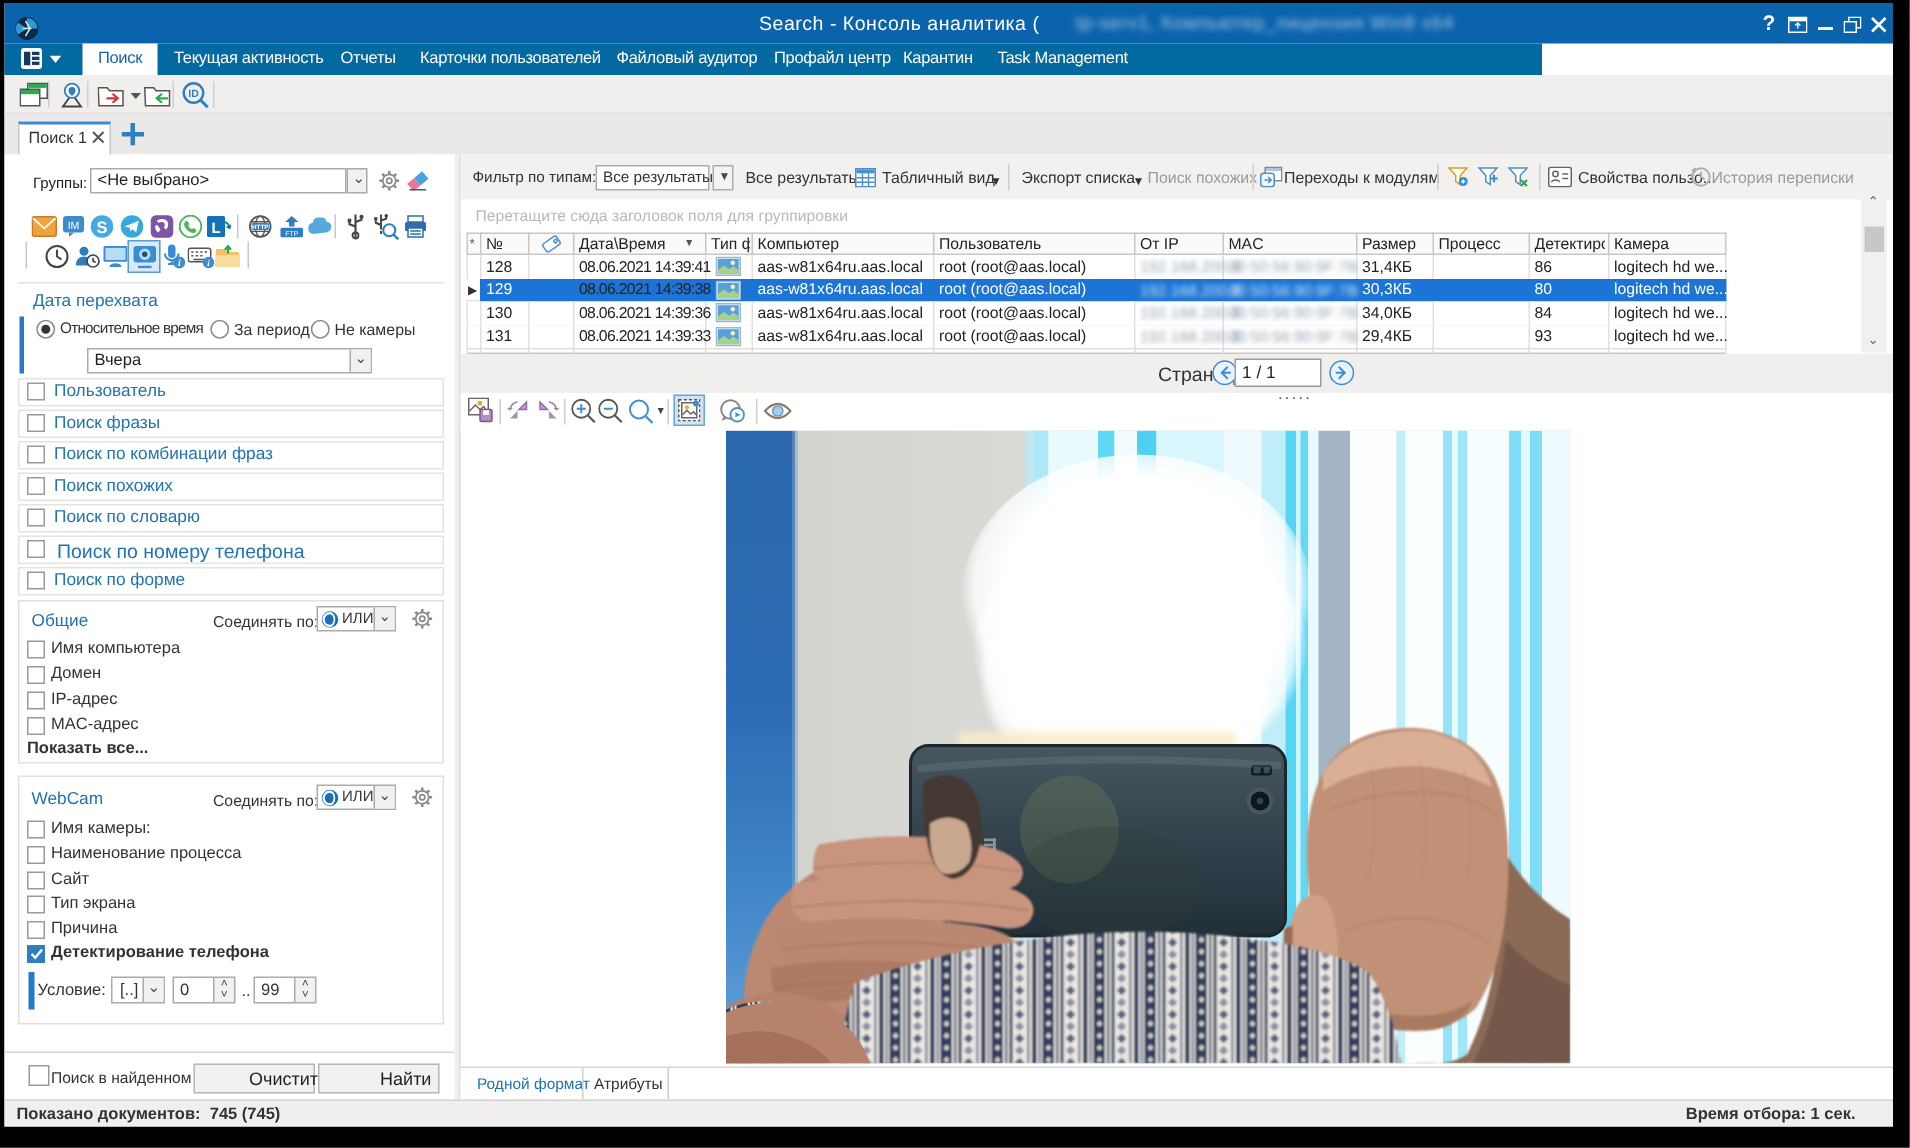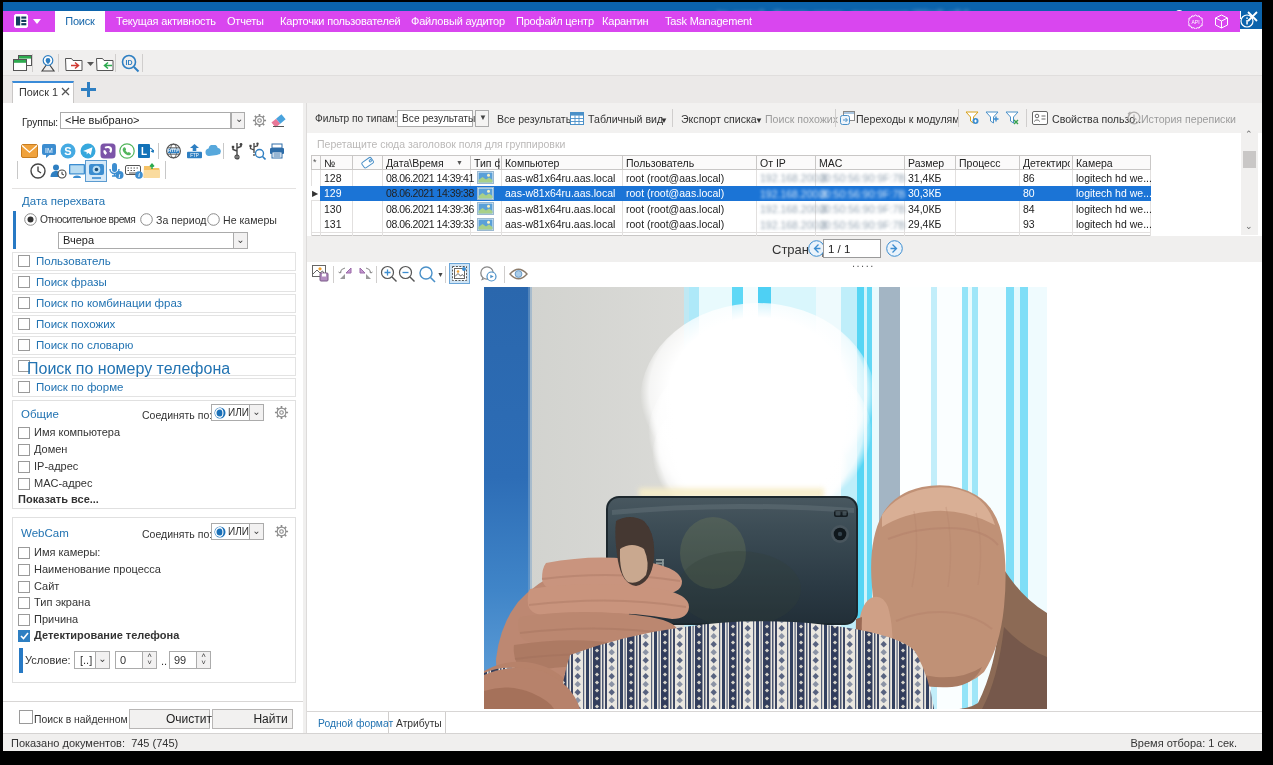--- a/index.html
+++ b/index.html
@@ -2,24 +2,24 @@
 <html><head>
 <meta charset="utf-8">
 <style>
   * { margin:0; padding:0; box-sizing:border-box; }
   html,body { width:1273px; height:765px; overflow:hidden; background:#000; }
   body { font-family:"Liberation Sans", sans-serif; position:relative; }
   .abs { position:absolute; }
   
   #win { position:absolute; left:3px; top:2px; width:1259px; height:749px; background:#fff; }
   #titlebar { position:absolute; left:3px; top:2px; width:1259px; height:27px; background:#0b63ac; }
-  #menubar  { position:absolute; left:3px; top:11px; width:1237px; height:21px; background:#d946ef; }
+  #menubar  { position:absolute; left:3px; top:29px; width:1025px; height:21px; background:#0369a1; }
   #toolbar  { position:absolute; left:3px; top:50px; width:1259px; height:26px; background:#f0efee; border-bottom:1px solid #e0dedd;}
   #tabrow   { position:absolute; left:3px; top:76px; width:1259px; height:27px; background:#ebe9e8; }
-  #statusbar{ position:absolute; left:3px; top:733px; width:1259px; height:18px; background:#f0efee; border-top:1px solid #d5d3d2; }
+  #statusbar{ position:absolute; left:3px; top:733px; width:1259px; height:18px; background:#f0efee; border-top:1px solid #d5d3d2;font-weight:bold; }
   .ttl { color:#fff; font-size:13px; }
   .menu-item { position:absolute; top:0; height:21px; line-height:20px; color:#fff; font-size:11px; letter-spacing:-0.2px; }
   .menu-active { background:#fff; color:#1465a9; text-align:center; }
   
   #lpanel { position:absolute; left:3px; top:103px; width:300px; height:630px; background:#fff; }
   #vsplit { position:absolute; left:303px; top:103px; width:4px; height:630px; background:#f0efee; border-right:1px solid #dddbda; }
   .blue { color:#2273b2; } .lbl.blue { color:#2273b2; }
   .cbx { position:absolute; width:12px; height:12px; border:1px solid #9a9a9a; background:#fff; }
   .lbl { position:absolute; font-size:11px; color:#333; white-space:nowrap; }
   .cbrow { position:absolute; left:9px; width:284px; height:19px; border:1px solid #e3e3e3; background:#fff; }
@@ -297,21 +297,21 @@
       <span class="lbl" style="left:4px;top:1px;color:#222">Вчера</span>
       <div class="vb">⌄</div>
     </div>
 
   
   <div class="cbrow" style="top:149px"></div><div class="cbx" style="left:15px;top:152px"></div><span class="lbl blue" style="left:33px;top:152px;font-size:11.5px">Пользователь</span>
   <div class="cbrow" style="top:170px"></div><div class="cbx" style="left:15px;top:173px"></div><span class="lbl blue" style="left:33px;top:173px;font-size:11.5px">Поиск фразы</span>
   <div class="cbrow" style="top:191px"></div><div class="cbx" style="left:15px;top:194px"></div><span class="lbl blue" style="left:33px;top:194px;font-size:11.5px">Поиск по комбинации фраз</span>
   <div class="cbrow" style="top:212px"></div><div class="cbx" style="left:15px;top:215px"></div><span class="lbl blue" style="left:33px;top:215px;font-size:11.5px">Поиск похожих</span>
   <div class="cbrow" style="top:233px"></div><div class="cbx" style="left:15px;top:236px"></div><span class="lbl blue" style="left:33px;top:236px;font-size:11.5px">Поиск по словарю</span>
-  <div class="cbrow" style="top:254px"></div><div class="cbx" style="left:15px;top:257px"></div><span class="lbl blue" style="left:24px;top:257px;font-size:16px">Поиск по номеру телефона</span>
+  <div class="cbrow" style="top:254px"></div><div class="cbx" style="left:15px;top:257px"></div><span class="lbl blue" style="left:35px;top:257px;font-size:13px">Поиск по номеру телефона</span>
   <div class="cbrow" style="top:275px"></div><div class="cbx" style="left:15px;top:278px"></div><span class="lbl blue" style="left:33px;top:278px;font-size:11.5px">Поиск по форме</span>
 
   
   <div class="sect" style="top:297px;height:109px"></div>
   <span class="lbl blue" style="left:18px;top:305px;font-size:11.5px">Общие</span>
   <span class="lbl" style="left:139px;top:306px;font-size:10.5px">Соединять по:</span>
   <div class="combo" style="left:208px;top:301px;width:53px;height:17px">
       <svg style="position:absolute;left:2px;top:2px" width="12" height="12" viewBox="0 0 12 12">
         <circle cx="6" cy="6" r="5.5" fill="#1a70b8"></circle>
         <path d="M6 1 a5 5 0 0 0 0 10 a3.5 5 0 0 0 0 -10" fill="#fff"></path>

